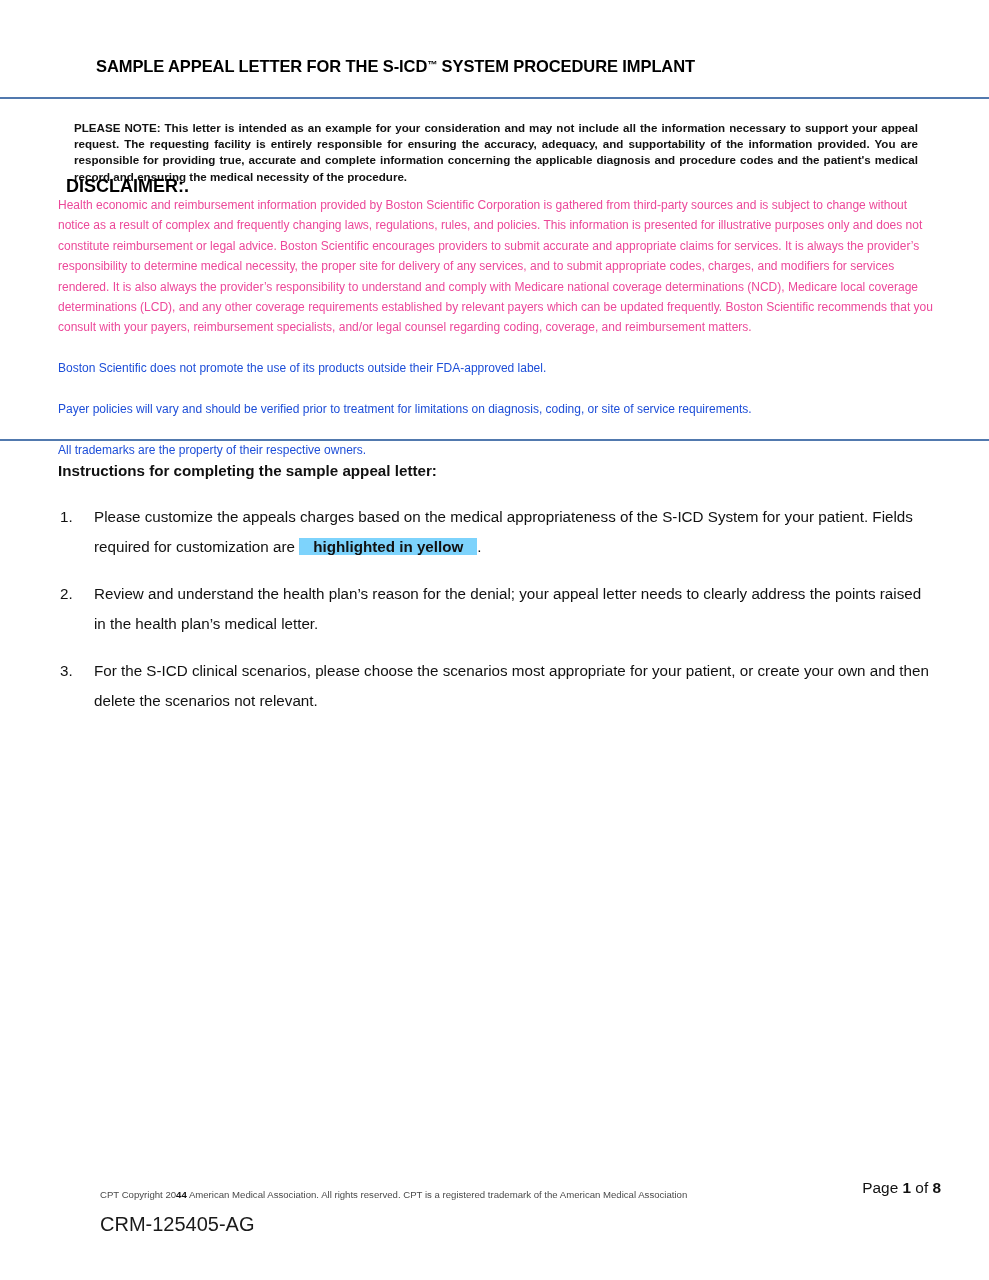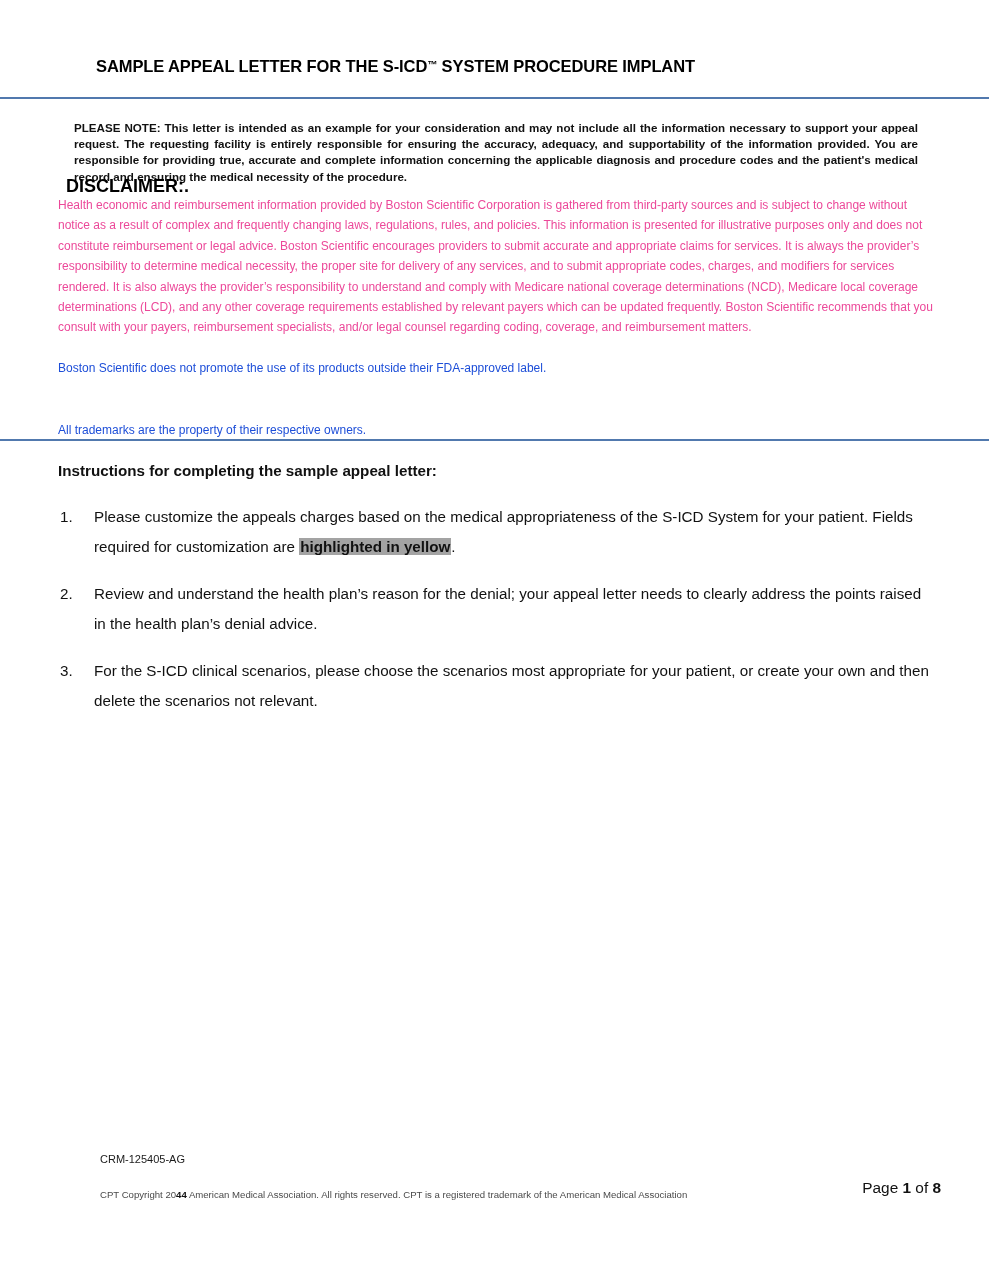--- a/index.html
+++ b/index.html
@@ -119,44 +119,44 @@
   }
   .inst-num {
     position: absolute;
     left: 2px;
     top: 0;
     width: 24px;
     font-size: 15.2px;
     line-height: 30px;
   }
   .hl {
-    background: #a3a3a3;
-    font-weight: bold;
-    padding: 0 1px;
+    background: #7dd3fc;
+    font-weight: bold;
+    padding: 0 14px;
   }
 
   
   .footer-cpt {
     position: absolute;
     left: 100px;
     top: 1188px;
     font-size: 9.6px;
     line-height: 13px;
     color: #4a4a4a;
     white-space: nowrap;
   }
   .footer-cpt .yr-bold {
     font-weight: bold;
     color: #111;
   }
   .footer-crm {
     position: absolute;
     left: 100px;
-    top: 1150px;
-    font-size: 11px;
+    top: 1215px;
+    font-size: 20px;
     line-height: 18px;
     color: #1a1a1a;
   }
   .footer-page {
     position: absolute;
     right: 48px;
     top: 1178px;
     font-size: 15.4px;
     line-height: 20px;
     color: #111;
@@ -175,36 +175,37 @@
   <div class="notice-block">
     <p class="notice-para"><span class="lead">PLEASE NOTE:</span><span> This letter is intended as an example for your consideration and may not include all the information necessary to support your appeal request.  The requesting facility is entirely responsible for ensuring the accuracy, adequacy, and supportability of the information provided.  You are responsible for providing true, accurate and complete information concerning the applicable diagnosis and procedure codes and the patient's medical record and ensuring the medical necessity of the procedure.</span></p>
   </div>
 
   <div class="disclaimer-block">
     <p class="disclaimer-head">DISCLAIMER:.</p>
     <p class="disclaimer-body">Health economic and reimbursement information provided by Boston Scientific Corporation is gathered from third-party sources and is subject to change without notice as a result of complex and frequently changing laws, regulations, rules, and policies. This information is presented for illustrative purposes only and does not constitute reimbursement or legal advice. Boston Scientific encourages providers to submit accurate and appropriate claims for services. It is always the provider’s responsibility to determine medical necessity, the proper site for delivery of any services, and to submit appropriate codes, charges, and modifiers for services rendered.  It is also always the provider’s responsibility to understand and comply with Medicare national coverage determinations (NCD), Medicare local coverage determinations (LCD), and any other coverage requirements established by relevant payers which can be updated frequently. Boston Scientific recommends that you consult with your payers, reimbursement specialists, and/or legal counsel regarding coding, coverage, and reimbursement matters.</p>
     <div class="gap-line"></div>
     <p class="disclaimer-extra">Boston Scientific does not promote the use of its products outside their FDA-approved label.</p>
     <div class="gap-line"></div>
+    <p class="disclaimer-extra">Payer policies will vary and should be verified prior to treatment for limitations on diagnosis, coding, or site of service requirements.</p>
     <div class="gap-line"></div>
     <p class="disclaimer-extra">All trademarks are the property of their respective owners.</p>
   </div>
 
   <div class="rule rule-bottom"></div>
 
   <div class="instructions-head">Instructions for completing the sample appeal letter:</div>
 
   <div class="inst-list">
 
     <div class="inst-item">
       <span class="inst-num">1.</span><span>Please customize the appeals charges based on the medical appropriateness of the S-ICD System for your patient. Fields required for customization are </span><span class="hl">highlighted in yellow</span><span>.</span>
     </div>
 
     <div class="inst-item">
-      <span class="inst-num">2.</span><span>Review and understand the health plan’s reason for the denial; your appeal letter needs to clearly address the points raised in the health plan’s denial advice.</span>
+      <span class="inst-num">2.</span><span>Review and understand the health plan’s reason for the denial; your appeal letter needs to clearly address the points raised in the health plan’s medical letter.</span>
     </div>
 
     <div class="inst-item">
       <span class="inst-num">3.</span><span>For the S-ICD clinical scenarios, please choose the scenarios most appropriate for your patient, or create your own and then delete the scenarios not relevant.</span>
     </div>
 
   </div>
 
   <div class="footer-cpt"><span>CPT Copyright 20</span><span class="yr-bold">44</span><span> American Medical Association.  All rights reserved. CPT is a registered trademark of the American Medical Association</span></div>
 

